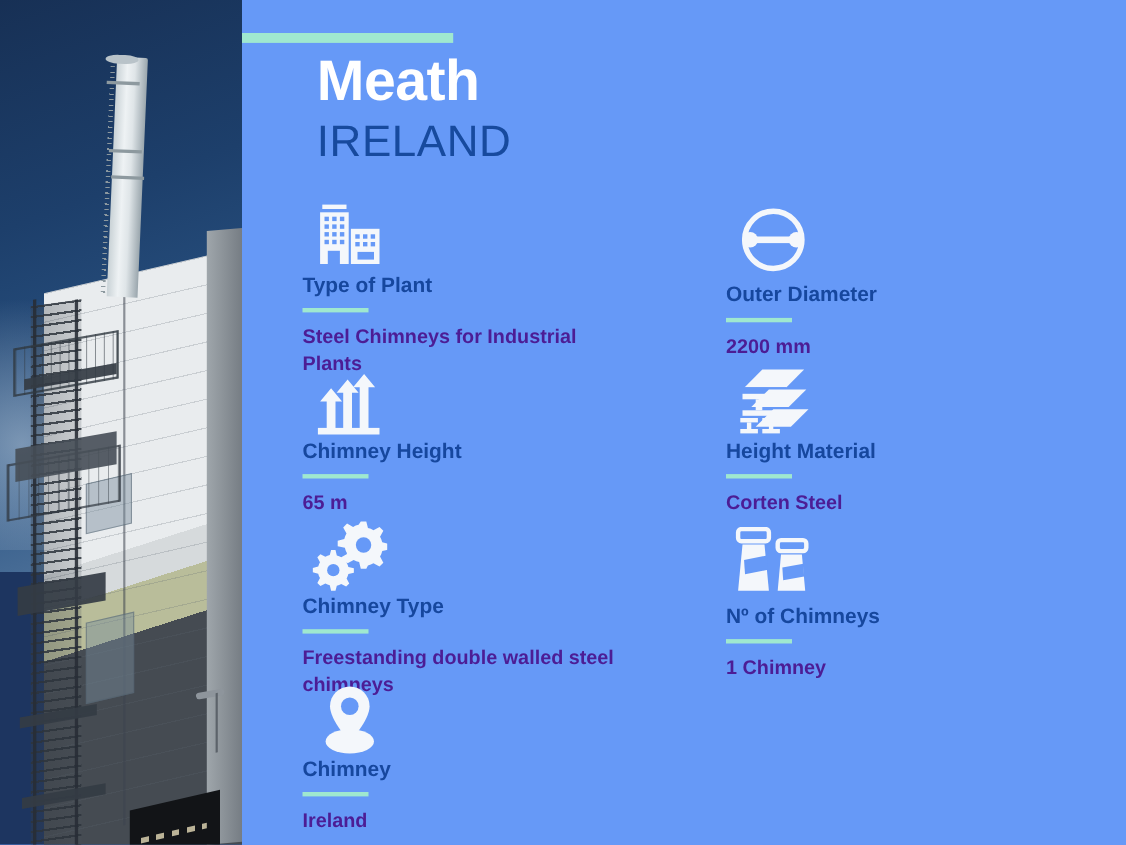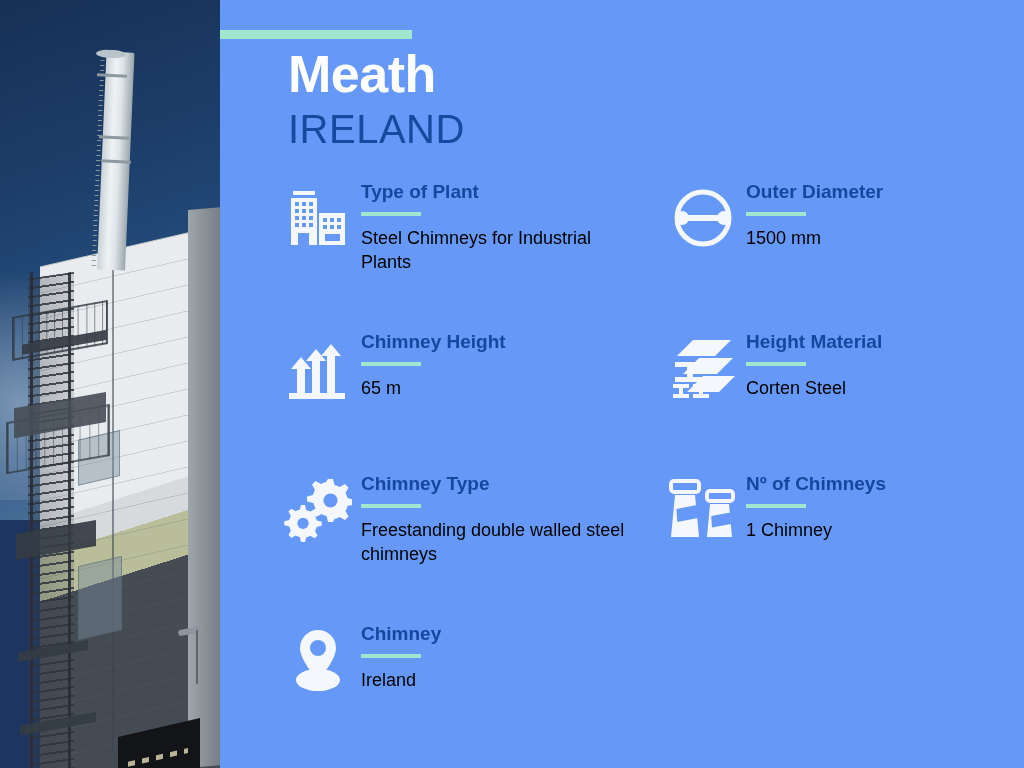--- a/index.html
+++ b/index.html
@@ -139,35 +139,35 @@
     font-size:40px; font-weight:normal; color:#174a9e; letter-spacing:.5px;
   }
 
   #grid {
     position:absolute; left:55px; top:178px; width:740px;
     display:grid;
     grid-template-columns:355px 355px;
     grid-column-gap:30px;
     grid-template-rows:150px 142px 150px 120px;
   }
-  .item { display:flex; align-items:flex-start; }
+  .item { display:flex; align-items:flex-start;flex-direction:column; }
   .icon-wrap {
     width:86px; min-width:86px; height:76px;
     display:flex; align-items:center; justify-content:center;
     margin-top:2px;
   }
   .icon-wrap svg { display:block; }
   .txt { padding-top:4px; }
   .label {
     font-size:19px; font-weight:bold; color:#16479e; line-height:1.1;
     white-space:nowrap;
   }
   .underline { width:60px; height:4px; background:#9fe8cf; margin:9px 0 11px 0; }
   .value {
-    font-size:18px; color:#000000; line-height:1.32; font-weight:normal;
+    font-size:18px; color:#4c1d95; line-height:1.32; font-weight:bold;
     max-width:260px;
   }
   .value.wide { max-width:290px; }
 </style>
 </head>
 <body>
 
 <div id="card">
 
   <div id="photo">
@@ -251,21 +251,21 @@
           <svg width="68" height="68" viewBox="0 0 68 68">
             <circle cx="34" cy="34" r="26" fill="none" stroke="#f4f7fb" stroke-width="5"></circle>
             <rect x="12" y="31" width="44" height="6" fill="#f4f7fb"></rect>
             <circle cx="13" cy="34" r="7" fill="#f4f7fb"></circle>
             <circle cx="55" cy="34" r="7" fill="#f4f7fb"></circle>
           </svg>
         </div>
         <div class="txt">
           <div class="label">Outer Diameter</div>
           <div class="underline"></div>
-          <div class="value">1500 mm</div>
+          <div class="value">2200 mm</div>
         </div>
       </div>
 
       <div class="item">
         <div class="icon-wrap">
           <svg width="66" height="66" viewBox="0 0 66 66" fill="#f4f7fb">
             <path d="M12 58 V34 H6 L16 22 L26 34 H20 V58 Z"></path>
             <path d="M27 58 V26 H21 L31 14 L41 26 H35 V58 Z"></path>
             <path d="M42 58 V21 H36 L46 9 L56 21 H50 V58 Z"></path>
             <rect x="4" y="58" width="56" height="6"></rect>

